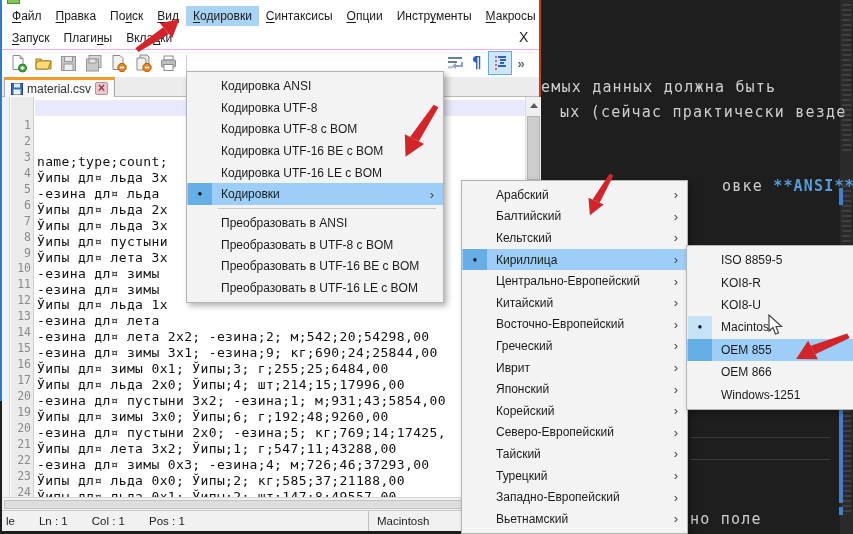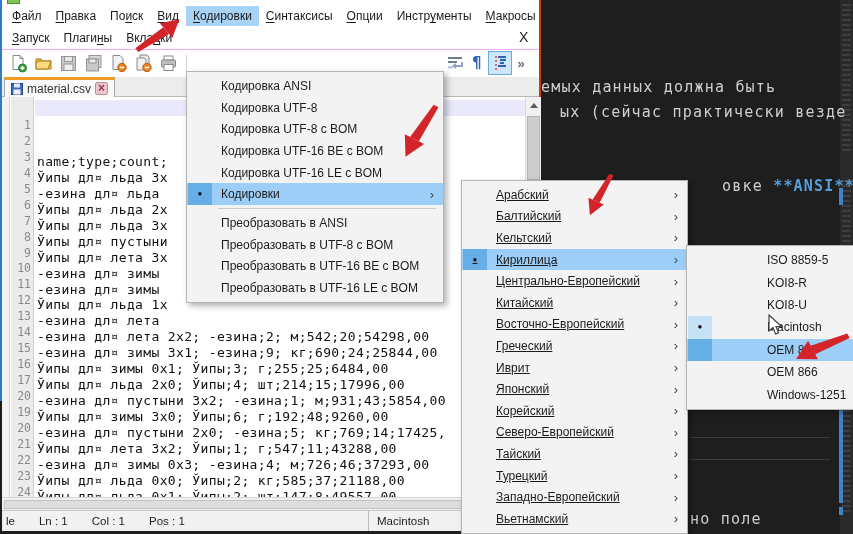--- a/index.html
+++ b/index.html
@@ -76,33 +76,33 @@
   .sb-eol { width:104px; } .sb-enc { width:125px; } .sb-ins { width:36px; }
   .sb-grip { width:10px; height:100%; background:
       radial-gradient(circle at 7px 16px, #9a9a9a 1px, transparent 1.4px),
       radial-gradient(circle at 7px 11px, #9a9a9a 1px, transparent 1.4px),
       radial-gradient(circle at 3px 16px, #9a9a9a 1px, transparent 1.4px); }
 
   
   .menu { position:absolute; background:#f3f3f3; border:1px solid #b3b3b3; box-shadow:3px 3px 6px rgba(0,0,0,.3);
           padding:3px 0; font-size:12px; color:#1b1b1b;margin-top:40px; }
   .menu-item { position:relative; display:flex; align-items:center; height:21.7px; }
-  .menu.m3 .menu-item { height:22.4px;gap:46px; } .menu.m2 .menu-item { height:21.6px; }
+  .menu.m3 .menu-item { height:22.4px; } .menu.m2 .menu-item { height:21.6px; }
   .mi-gutter { width:24px; height:100%; margin-left:1px; display:flex; align-items:center; justify-content:center; flex:0 0 auto; }
   .mi-dot { display:none; font-size:8px; color:#111; line-height:1; }
   .checked .mi-dot { display:block; }
   .checked .mi-gutter { background:#c6e2f7; }
   .menu-item.selected { background:#9ccef7; }
   .menu-item.selected .mi-gutter { background:#66aee6; }
   .mi-label { margin-left:9px; white-space:pre; }
   .mi-arrow { position:absolute; right:9px; color:#444; font-size:13px; visibility:hidden; line-height:1; }
   .submenu .mi-arrow { visibility:visible; }
   .menu-sep { height:1px; background:#c9c9c9; margin:3px 7px 3px 31px; }
   .menu.m1 { left:186px; top:31px;  width:258px; z-index:10; }
-  .menu.m2 { left:461px; top:140px; width:227px; z-index:11;text-decoration:underline; }
+  .menu.m2 { left:461px; top:140px; width:227px; z-index:11; }
   .menu.m3 { left:686px; top:205px; width:167px; z-index:12; border-right:none; }
 
   
   .annot { position:absolute; z-index:20; pointer-events:none; }
 </style>
 </head>
 <body>
 
 <div class="screen">
 

